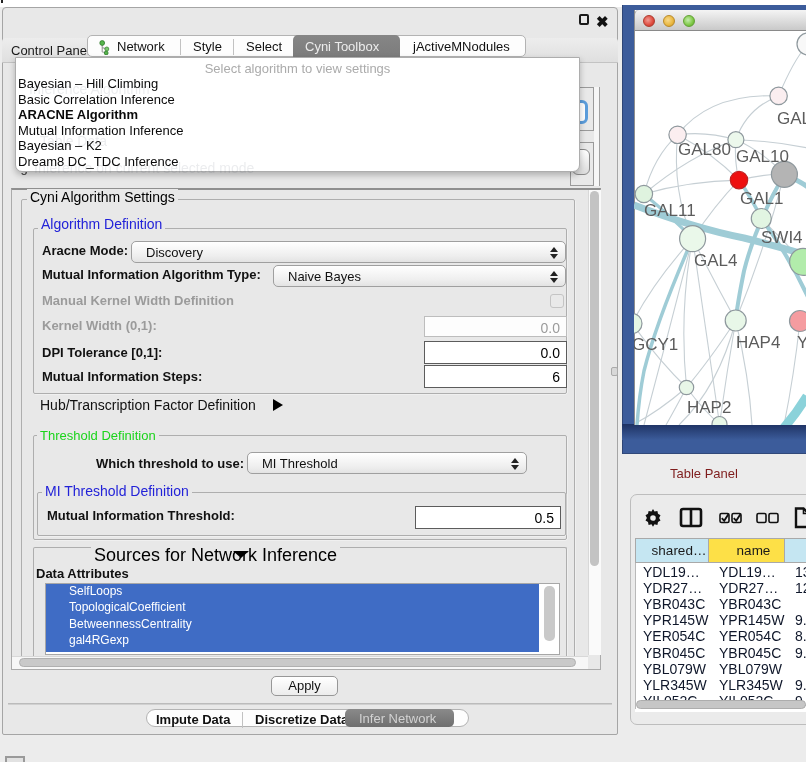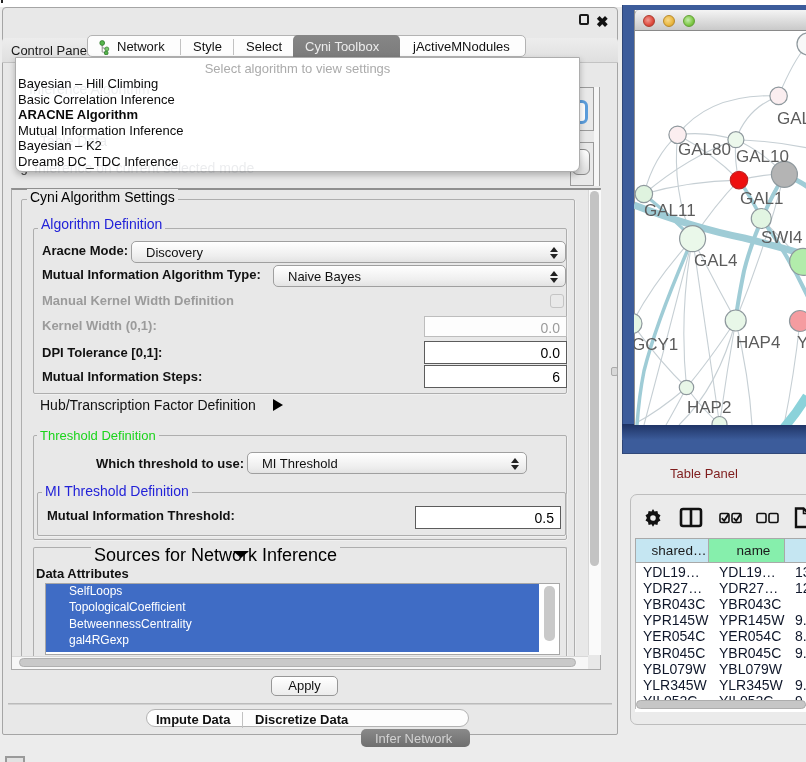--- a/index.html
+++ b/index.html
@@ -47,22 +47,22 @@
 #ddov .hint { position:absolute; left:0; width:100%; top:3px; text-align:center;
   font-size:13px; color:#ababab; }
 .dditem { position:absolute; left:2px; font-size:13px; color:#0a0a0a; white-space:nowrap; }
 .ghost { position:absolute; font-size:14px; color:rgba(60,70,90,0.10); white-space:nowrap; }
 
 #applybtn { left:271px; top:676px; width:67px; height:20px;
   background:linear-gradient(#ffffff,#ececec); border:1px solid #979797; border-radius:5px;
   text-align:center; font-size:13px; color:#111; line-height:18px; }
 #btabs { left:146px; top:709px; width:323px; height:18px; background:#fdfdfd;
   border:1px solid #b3b3b3; border-radius:9px; }
-#btabs .dk { position:absolute; left:214px; top:-1px; width:109px; height:18px;
-  background:linear-gradient(#8a8a8a,#6f6f6f); border-radius:5px;margin-top:20px; }
+#btabs .dk { position:absolute; left:198px; top:-1px; width:109px; height:18px;
+  background:linear-gradient(#8a8a8a,#6f6f6f); border-radius:5px; }
 #btabs .dk span { position:absolute; left:14px; top:2px; font-size:13px; color:#d2d2d2; }
 .btx { position:absolute; top:2px; font-size:13px; font-weight:600; color:#111; white-space:nowrap; }
 
 #bluepane { left:622px; top:5px; width:184px; height:449px; background:#3c5c9b; border-bottom:1px solid #31497a; border-left:1px solid #2e4576; }
 #macwin { left:634px; top:10px; width:172px; height:415px; background:#ffffff;
   border-left:1px solid #8e8e8e; }
 #mactitle { left:634px; top:10px; width:172px; height:21px;
   background:linear-gradient(#f4f4f4,#c9c9c9); border-bottom:1px solid #8a8a8a;
   border-left:1px solid #8e8e8e; border-radius:5px 0 0 0; }
 .tl { position:absolute; top:15px; width:12px; height:12px; border-radius:50%; }
@@ -319,19 +319,19 @@
     <path d="M81.8 13.2 l2.4 2.6 4.2-6.6" stroke-width="1.9"></path>
     <path d="M93.8 13.2 l2.4 2.6 4.2-6.6" stroke-width="1.9"></path>
     <rect x="117" y="8.5" width="9" height="9" rx="1.5"></rect>
     <rect x="129" y="8.5" width="9" height="9" rx="1.5"></rect>
   </g>
   <path d="M156 3.5 h7.5 l5 5 v13.5 h-12.5 z" fill="none" stroke="#111" stroke-width="2.4"></path>
     <path d="M163.5 3.5 v5 h5" fill="none" stroke="#111" stroke-width="1.6"></path>
 </svg>
 <div id="ttable" class="abs"></div>
 <div class="thc" style="left:635px;width:74px;background:#c5e6f2;border-left:1px solid #a9a9a9;padding-left:14px;">shared…</div>
-<div class="thc" style="left:709px;width:76px;background:#86efac;padding-left:14px;">name</div>
+<div class="thc" style="left:709px;width:76px;background:#fde047;padding-left:14px;">name</div>
 <div class="thc" style="left:785px;width:21px;background:#c5e6f2;border-right:none;">&nbsp;</div>
 <div class="trow" style="left:643px;top:563.5px;line-height:16.2px;">YDL19…<br>YDR27…<br>YBR043C<br>YPR145W<br>YER054C<br>YBR045C<br>YBL079W<br>YLR345W<br>YIL052C</div>
 <div class="trow" style="left:719px;top:563.5px;line-height:16.2px;">YDL19…<br>YDR27…<br>YBR043C<br>YPR145W<br>YER054C<br>YBR045C<br>YBL079W<br>YLR345W<br>YIL052C</div>
 <div class="trow" style="left:795px;top:563.5px;line-height:16.2px;">13<br>12<br>&nbsp;<br>9.<br>8.<br>9.<br>&nbsp;<br>9.<br>9.</div>
 <div class="abs" style="left:635px;top:709px;width:171px;height:3px;background:#fff;"></div>
 <div id="thsb" class="abs"></div>
 
 </body></html>

